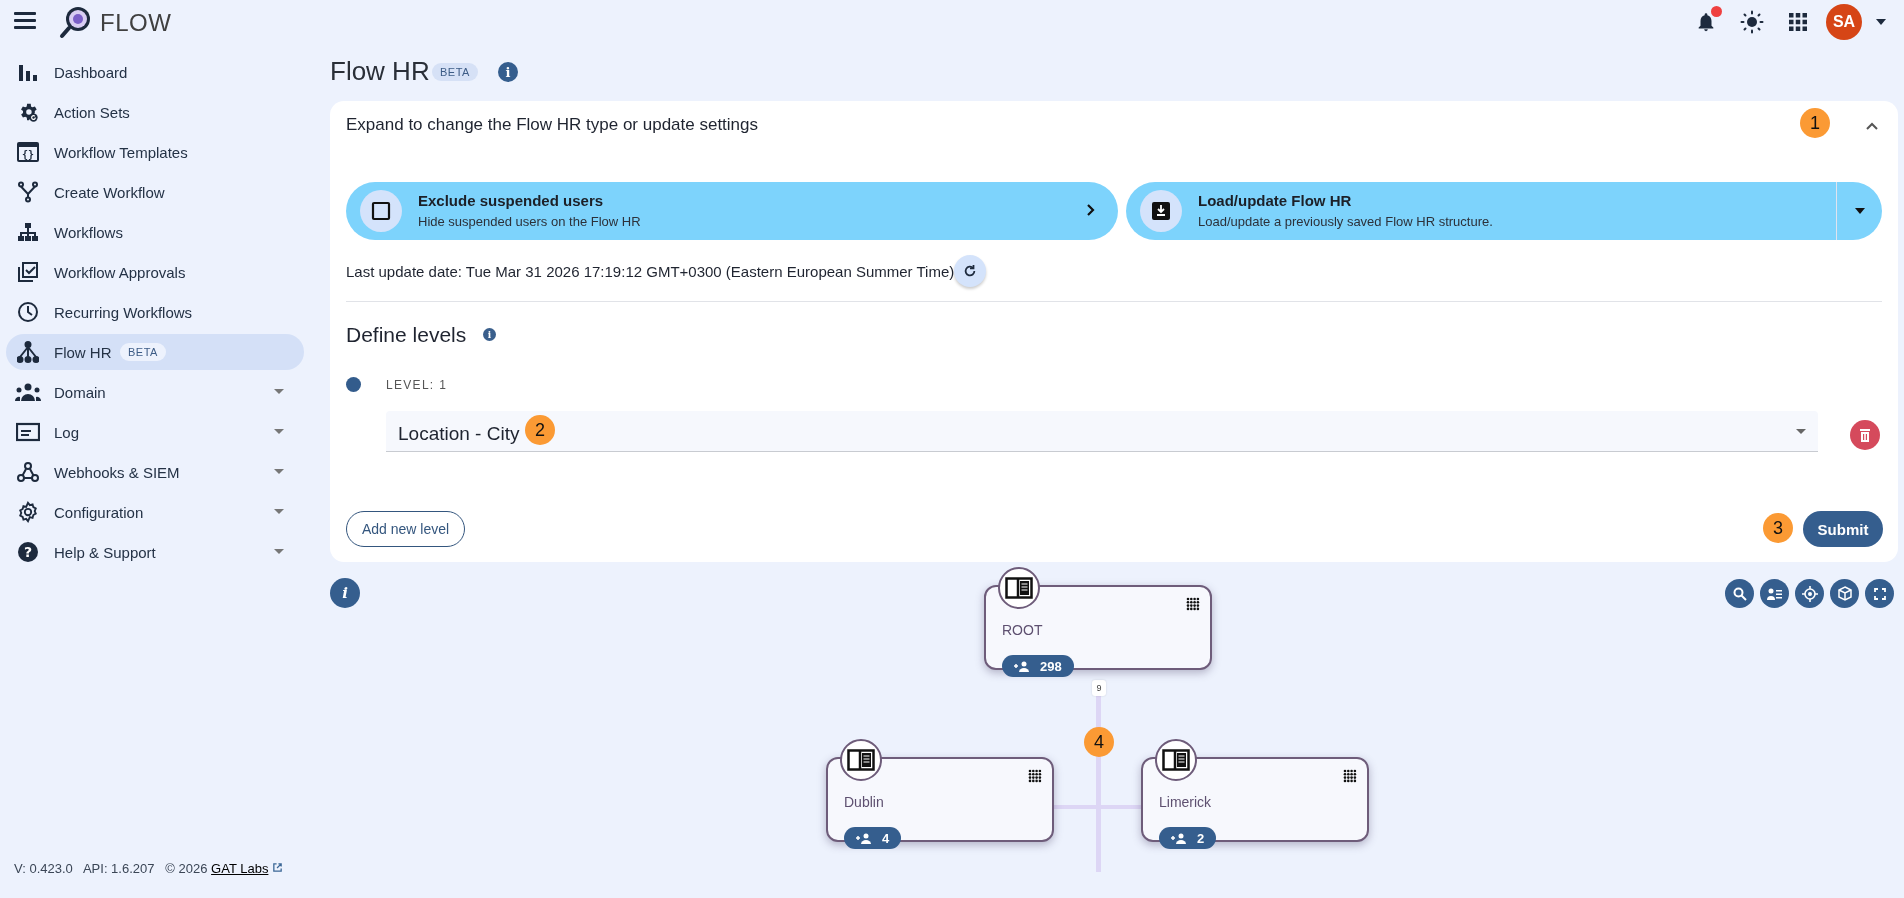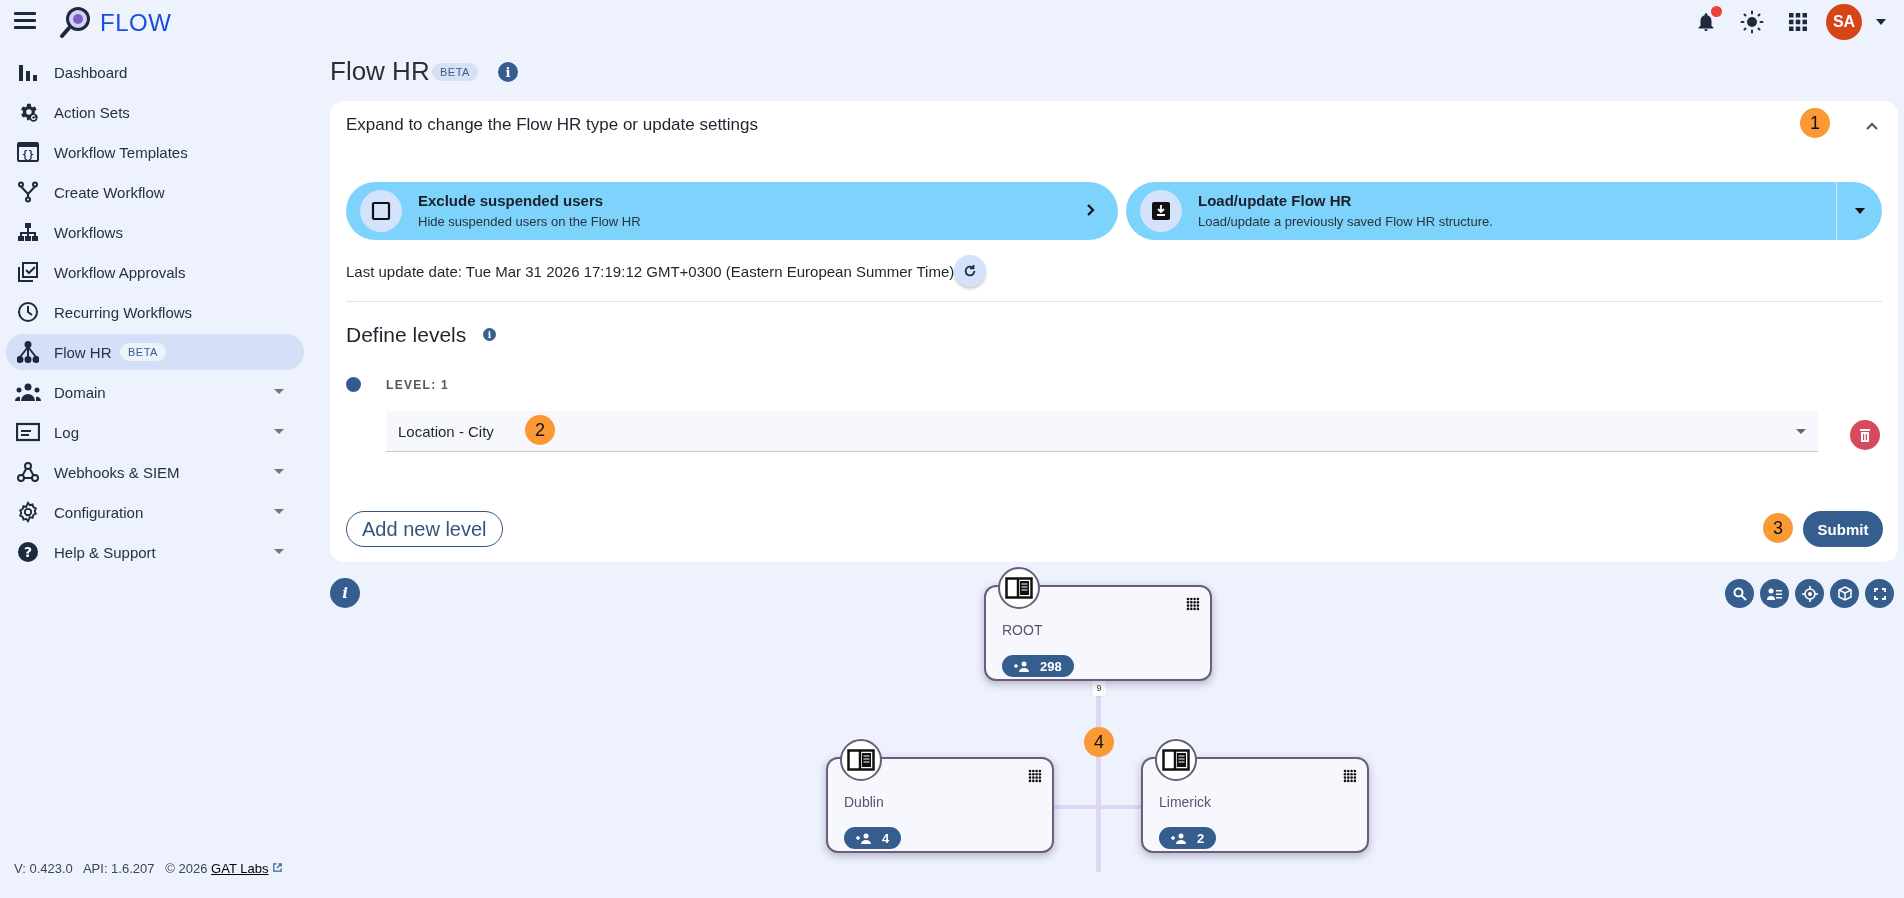--- a/index.html
+++ b/index.html
@@ -4,21 +4,21 @@
 <style>
   * { box-sizing: border-box; margin: 0; padding: 0; }
   html, body { width: 1904px; height: 898px; overflow: hidden; }
   body { background: #edf2fd; font-family: "Liberation Sans", "DejaVu Sans", sans-serif; color: #1f2a3a; position: relative; }
 
   
   .topbar { position: absolute; left: 0; top: 0; width: 1904px; height: 44px; }
   .hamburger { position: absolute; left: 14px; top: 12px; width: 22px; height: 18px; cursor: pointer; }
   .hamburger span { display: block; height: 2.5px; background: #1d2a3d; margin-bottom: 4.5px; border-radius: 1px; }
   .logo { position: absolute; left: 58px; top: 4px; width: 36px; height: 36px; }
-  .brand { position: absolute; left: 100px; top: 9px; font-size: 24px; color: #1d4ed8; letter-spacing: 0.5px; }
+  .brand { position: absolute; left: 100px; top: 9px; font-size: 24px; color: #404040; letter-spacing: 0.5px; }
   .top-icons { position: absolute; right: 0; top: 4px; height: 36px; display: flex; align-items: center; }
   .ticon { width: 36px; height: 36px; display: flex; align-items: center; justify-content: center; margin-left: 10px; position: relative; cursor: pointer; }
   .notif-dot { position: absolute; top: 2px; right: 2px; width: 11px; height: 11px; border-radius: 50%; background: #ef4040; }
   .avatar { width: 36px; height: 36px; border-radius: 50%; background: #d64516; color: #fff; font-weight: bold; font-size: 16px; display: flex; align-items: center; justify-content: center; margin-left: 10px; cursor: pointer; }
   .avatar-caret { width: 0; height: 0; border-left: 5px solid transparent; border-right: 5px solid transparent; border-top: 6px solid #1d2a3d; margin: 0 18px 0 14px; cursor: pointer; }
 
   
   .sidebar { position: absolute; left: 0; top: 54px; width: 310px; }
   .nav-item { position: relative; height: 36px; margin: 0 6px 4px 6px; display: flex; align-items: center; border-radius: 18px; cursor: pointer; }
   .nav-item.active { background: #d4e0f7; }
@@ -49,38 +49,38 @@
   .opt-dd span { width: 0; height: 0; border-left: 5px solid transparent; border-right: 5px solid transparent; border-top: 6px solid #111; }
 
   .last-update { position: absolute; left: 16px; top: 162px; font-size: 15px; color: #1f2430; }
   .refresh-btn { position: absolute; left: 624px; top: 154px; width: 32px; height: 32px; border-radius: 50%; background: #d4e3fb; display: flex; align-items: center; justify-content: center; box-shadow: 0 2px 3px rgba(0,0,0,0.2); cursor: pointer; }
   .divider { position: absolute; left: 16px; right: 16px; top: 200px; height: 1px; background: #e1e3e8; }
 
   .define-title { position: absolute; left: 16px; top: 222px; font-size: 21px; color: #1f2430; }
   .define-info { position: absolute; left: 153px; top: 227px; width: 13px; height: 13px; border-radius: 50%; background: #3a5f8c; color: #fff; font-size: 9px; font-weight: bold; display: flex; align-items: center; justify-content: center; font-family: "DejaVu Serif", serif; cursor: pointer; }
 
   .level-dot { position: absolute; left: 16px; top: 276px; width: 15px; height: 15px; border-radius: 50%; background: #335c8c; }
-  .level-label { position: absolute; left: 56px; top: 277px; font-size: 12px; color: #555; font-weight: bold; letter-spacing: 1.3px; }
+  .level-label { position: absolute; left: 56px; top: 277px; font-size: 12px; color: #555; font-weight: normal; letter-spacing: 1.3px; }
   .level-select { position: absolute; left: 56px; top: 310px; width: 1432px; height: 41px; background: #f6f8fd; border-bottom: 1px solid #c8cbd1; border-radius: 4px 4px 0 0; cursor: pointer; }
-  .level-select-val { position: absolute; left: 12px; top: 12px; font-size: 15px; color: #1f2430; }
+  .level-select-val { position: absolute; left: 12px; top: 12px; font-size: 19px; color: #1f2430; }
   .level-select-caret { position: absolute; right: 12px; top: 18px; width: 0; height: 0; border-left: 5px solid transparent; border-right: 5px solid transparent; border-top: 5px solid #666; }
   .delete-btn { position: absolute; left: 1520px; top: 319px; width: 30px; height: 30px; border-radius: 50%; background: #d54a5c; display: flex; align-items: center; justify-content: center; cursor: pointer; }
 
-  .add-level-btn { position: absolute; left: 16px; top: 410px; height: 36px; padding: 0 15px; border: 1px solid #34567e; border-radius: 18px; background: #fff; color: #34567e; font-size: 20px; display: flex; align-items: center; cursor: pointer; }
+  .add-level-btn { position: absolute; left: 16px; top: 410px; height: 36px; padding: 0 15px; border: 1px solid #34567e; border-radius: 18px; background: #fff; color: #34567e; font-size: 14px; display: flex; align-items: center; cursor: pointer; }
   .submit-btn { position: absolute; left: 1473px; top: 410px; width: 80px; height: 36px; border-radius: 18px; background: #355e8e; color: #fff; font-size: 15px; font-weight: bold; display: flex; align-items: center; justify-content: center; cursor: pointer; }
 
   
   .graph-info { position: absolute; left: 330px; top: 578px; width: 30px; height: 30px; border-radius: 50%; background: #355e8e; color: #fff; font-style: italic; font-weight: bold; font-family: "DejaVu Serif", serif; font-size: 15px; display: flex; align-items: center; justify-content: center; cursor: pointer; }
   .graph-tools { position: absolute; right: 10px; top: 579px; display: flex; }
   .gtool { width: 29px; height: 29px; border-radius: 50%; background: #355e8e; margin-left: 6px; display: flex; align-items: center; justify-content: center; cursor: pointer; }
 
   .edge { position: absolute; background: #ddd6f5; }
   .edge-label { position: absolute; left: 1092px; top: 680px; width: 14px; height: 16px; background: #fff; border-radius: 3px; font-size: 9px; color: #444; display: flex; align-items: center; justify-content: center; box-shadow: 0 0 2px rgba(0,0,0,0.15); }
 
-  .node { position: absolute; width: 228px; height: 96px; background: #f7f8fd; border: 2px solid #6e5c7a; border-radius: 12px; box-shadow: 0 3px 8px rgba(70,60,100,0.35); cursor: pointer; }
+  .node { position: absolute; width: 228px; height: 85px; background: #f7f8fd; border: 2px solid #6e5c7a; border-radius: 12px; box-shadow: 0 3px 8px rgba(70,60,100,0.35); cursor: pointer; }
   .node-icon { position: absolute; left: 12px; top: -20px; width: 42px; height: 42px; border-radius: 50%; background: #fff; border: 2px solid #6e5c7a; display: flex; align-items: center; justify-content: center; }
   .node-drag { position: absolute; right: 10px; top: 10px; width: 14px; height: 14px; cursor: grab; }
   .node-name { position: absolute; left: 16px; top: 35px; font-size: 14px; color: #5e5070; }
   .node-count { position: absolute; left: 16px; top: 68px; height: 22px; padding: 0 12px 0 12px; border-radius: 11px; background: #355e8e; color: #fff; font-size: 13px; font-weight: bold; display: flex; align-items: center; cursor: pointer; }
   .node-count svg { margin-right: 10px; }
 </style>
 </head>
 <body>
 
 <div class="topbar">

